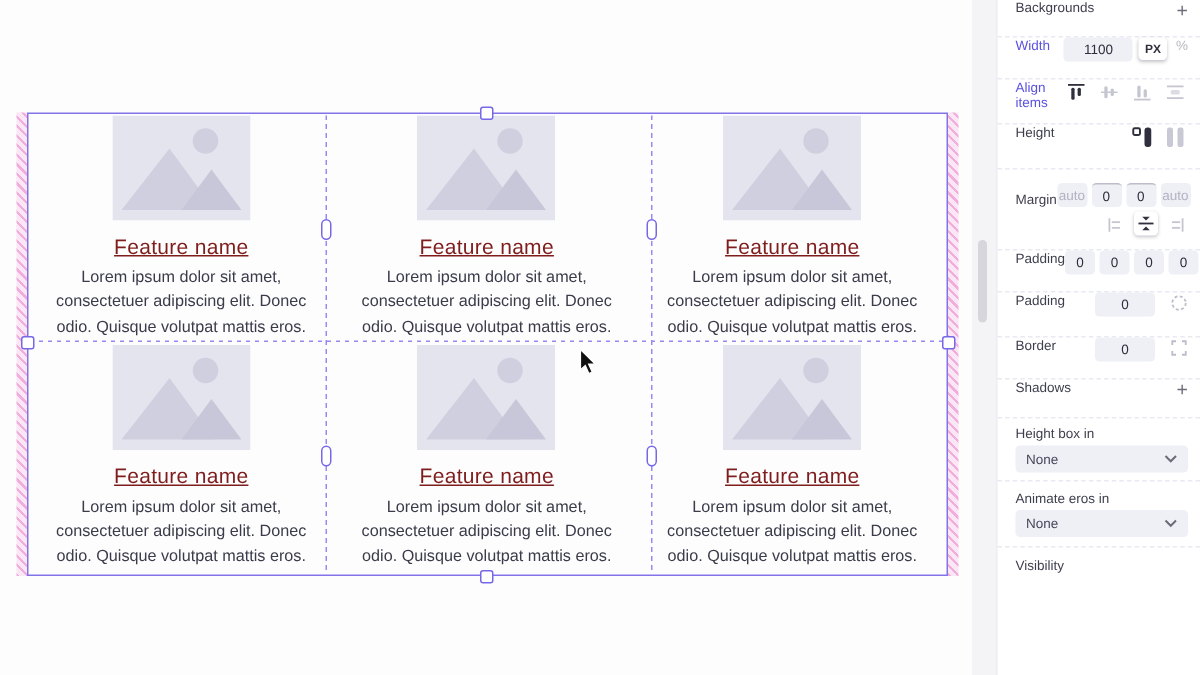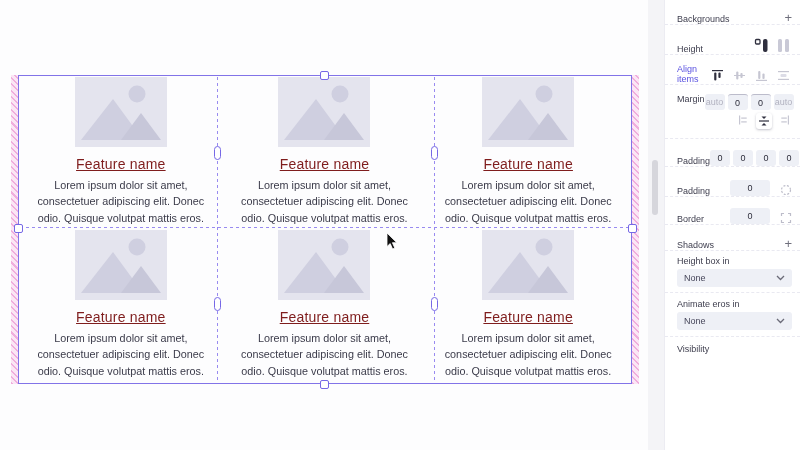--- a/index.html
+++ b/index.html
@@ -37,21 +37,21 @@
 
   .cursor { position:absolute; left:386px; top:233px; }
 
   
   .gutter { position:absolute; left:648px; top:0; width:16px; height:450px; background:#f4f4f7; }
   .thumb { position:absolute; left:4px; top:160px; width:6px; height:55px; background:#d6d6dc; border-radius:3px; }
 
   
   .panel { position:absolute; left:664px; top:0; width:136px; height:450px; background:#ffffff;
            border-left:1px solid #ececf2; display:flex; flex-direction:column; }
-  .prow { flex:none; display:flex; align-items:flex-end; padding:0 8px 0 12px; }
+  .prow { flex:none; display:flex; align-items:flex-start; padding:0 8px 0 12px; }
   .prow + .prow { border-top:1px dashed #e9e9f1; }
   .plabel { font-size:9px; color:#3e3e4e; }
   .plabel.accent { color:#5a52e0; }
   .spacer { flex:1; }
   .plus { font-size:13px; color:#6f6f7c; font-weight:400; line-height:1; }
 
   .vbox { background:#eef0f6; border-radius:3px; height:16px; min-width:20px;
           display:flex; align-items:center; justify-content:center;
           font-size:9px; color:#2d2d3b; }
   .vbox.auto { color:#b2b2c0; }
@@ -62,21 +62,21 @@
   .unit-pct { font-size:9px; color:#b6b6c2; margin-left:6px; }
 
   .iconbtn { display:flex; align-items:center; justify-content:center; width:17px; height:17px; }
   .icons-right { margin-left:auto; display:flex; gap:5px; align-items:center; }
 
   .dd { width:100%; height:18px; background:#eef0f6; border-radius:3px;
         display:flex; align-items:center; padding:0 7px; font-size:9px; color:#46465a; }
   .dd .spacer { flex:1; }
 
   .two-line { flex-direction:column; align-items:stretch; justify-content:center; gap:3px; }
-  .subrow { display:flex; align-items:flex-start; }
+  .subrow { display:flex; align-items:flex-end; }
 </style>
 </head>
 <body>
 
 <div class="app">
 
   <div class="canvas">
 
     <div class="hatch left"></div>
     <div class="hatch right"></div>
@@ -171,37 +171,26 @@
   </div>
 
   <div class="panel">
 
     <div class="prow" style="height:24px;">
       <span class="plabel">Backgrounds</span>
       <span class="spacer"></span>
       <span class="plus">+</span>
     </div>
 
-
-    <div class="prow" style="height:30px;">
-      <span class="plabel">Height</span>
-      <span class="icons-right">
-        <span class="iconbtn">
-          <svg width="15" height="15" viewBox="0 0 15 15">
-              <rect x="1.5" y="1.5" width="4.5" height="4.5" rx="1" fill="none" stroke="#2f2f3e" stroke-width="1.3"></rect>
-              <rect x="9" y="1" width="4.5" height="13" rx="2" fill="#2f2f3e"></rect>
-            </svg>
-        </span>
-        <span class="iconbtn">
-          <svg width="15" height="15" viewBox="0 0 15 15">
-              <rect x="2" y="1" width="4" height="13" rx="1.5" fill="#c9c9d6"></rect>
-              <rect x="9" y="1" width="4" height="13" rx="1.5" fill="#c9c9d6"></rect>
-            </svg>
-        </span>
-      </span>
+    <div class="prow" style="height:28px;">
+      <span class="plabel accent">Width</span>
+      <span class="spacer"></span>
+      <span class="vbox" style="width:46px; margin-right:4px;">1100</span>
+      <span class="chip unit-px">PX</span>
+      <span class="unit-pct">%</span>
     </div>
 
     <div class="prow" style="height:30px;">
       <span class="plabel accent">Align items</span>
       <span class="icons-right">
         <span class="iconbtn">
           <svg width="13" height="13" viewBox="0 0 13 13">
               <rect x="1" y="1" width="11" height="1.2" fill="#2f2f3e"></rect>
               <rect x="3.2" y="3.5" width="2.2" height="8" rx="1" fill="#2f2f3e"></rect>
               <rect x="7.4" y="3.5" width="2.2" height="5.5" rx="1" fill="#2f2f3e"></rect>
@@ -219,20 +208,38 @@
               <rect x="1" y="10.8" width="11" height="1.2" fill="#c6c6d2"></rect>
               <rect x="3.2" y="2" width="2.2" height="8" rx="1" fill="#c6c6d2"></rect>
               <rect x="7.4" y="4.5" width="2.2" height="5.5" rx="1" fill="#c6c6d2"></rect>
             </svg>
         </span>
         <span class="iconbtn">
           <svg width="13" height="13" viewBox="0 0 13 13">
               <rect x="1" y="2" width="11" height="1.2" fill="#c6c6d2"></rect>
               <rect x="1" y="9.8" width="11" height="1.2" fill="#c6c6d2"></rect>
               <rect x="3.5" y="5" width="6" height="3" rx="1" fill="#dcdce6"></rect>
+            </svg>
+        </span>
+      </span>
+    </div>
+
+    <div class="prow" style="height:30px;">
+      <span class="plabel">Height</span>
+      <span class="icons-right">
+        <span class="iconbtn">
+          <svg width="15" height="15" viewBox="0 0 15 15">
+              <rect x="1.5" y="1.5" width="4.5" height="4.5" rx="1" fill="none" stroke="#2f2f3e" stroke-width="1.3"></rect>
+              <rect x="9" y="1" width="4.5" height="13" rx="2" fill="#2f2f3e"></rect>
+            </svg>
+        </span>
+        <span class="iconbtn">
+          <svg width="15" height="15" viewBox="0 0 15 15">
+              <rect x="2" y="1" width="4" height="13" rx="1.5" fill="#c9c9d6"></rect>
+              <rect x="9" y="1" width="4" height="13" rx="1.5" fill="#c9c9d6"></rect>
             </svg>
         </span>
       </span>
     </div>
 
     <div class="prow two-line" style="height:54px;">
       <div class="subrow">
         <span class="plabel">Margin</span>
         <span class="spacer"></span>
         <span class="vbox auto" style="width:24px; margin-right:3px;">auto</span>

